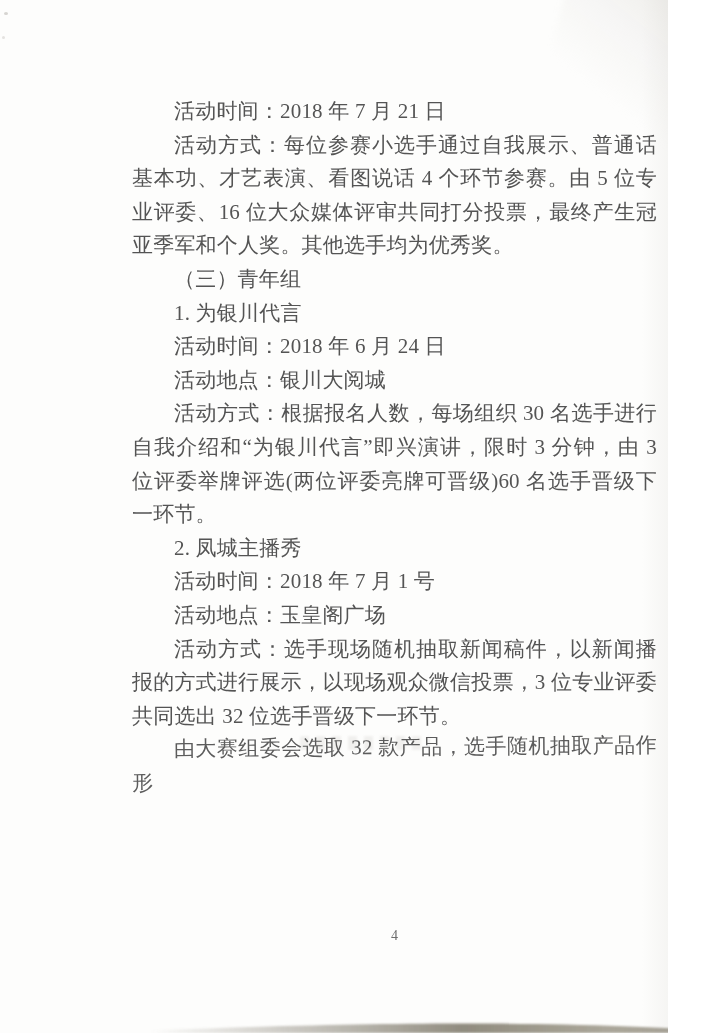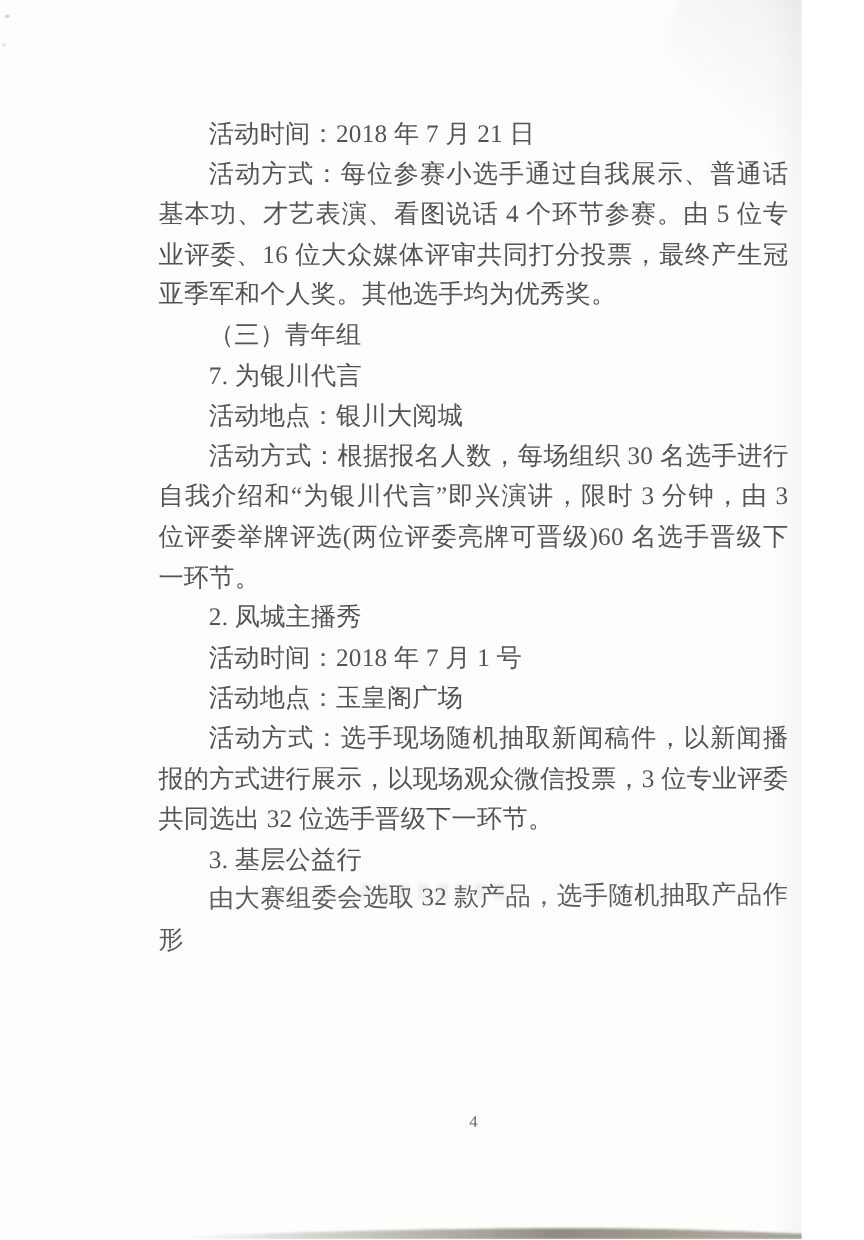--- a/index.html
+++ b/index.html
@@ -104,28 +104,28 @@
   <div class="corner-streak"></div>
   <div class="edge-shade-right"></div>
   <div class="speck s1"></div>
   <div class="speck s2"></div>
   <div class="ghost-bleed"></div>
 
   <div class="content">
       <p>活动时间：2018 年 7 月 21 日</p>
       <p>活动方式：每位参赛小选手通过自我展示、普通话基本功、才艺表演、看图说话 4 个环节参赛。由 5 位专业评委、16 位大众媒体评审共同打分投票，最终产生冠亚季军和个人奖。其他选手均为优秀奖。</p>
       <p>（三）青年组</p>
-      <p>7. 为银川代言</p>
+      <p>1. 为银川代言</p>
+      <p>活动时间：2018 年 6 月 24 日</p>
       <p>活动地点：银川大阅城</p>
       <p>活动方式：根据报名人数，每场组织 30 名选手进行自我介绍和“为银川代言”即兴演讲，限时 3 分钟，由 3 位评委举牌评选(两位评委亮牌可晋级)60 名选手晋级下一环节。</p>
       <p>2. 凤城主播秀</p>
       <p>活动时间：2018 年 7 月 1 号</p>
       <p>活动地点：玉皇阁广场</p>
       <p>活动方式：选手现场随机抽取新闻稿件，以新闻播报的方式进行展示，以现场观众微信投票，3 位专业评委共同选出 32 位选手晋级下一环节。</p>
-      <p>3. 基层公益行</p>
       <p class="tilt">由大赛组委会选取 32 款产品，选手随机抽取产品作形</p>
     </div>
 
   <div class="footer">4</div>
 
   <svg class="bottom-shadow" viewBox="0 0 720 40" xmlns="http://www.w3.org/2000/svg">
     <defs>
       <linearGradient id="shadowGrad" x1="0" y1="0" x2="1" y2="0">
         <stop offset="0" stop-color="#8d887c" stop-opacity="0"></stop>
         <stop offset="0.25" stop-color="#8d887c" stop-opacity="0.45"></stop>

